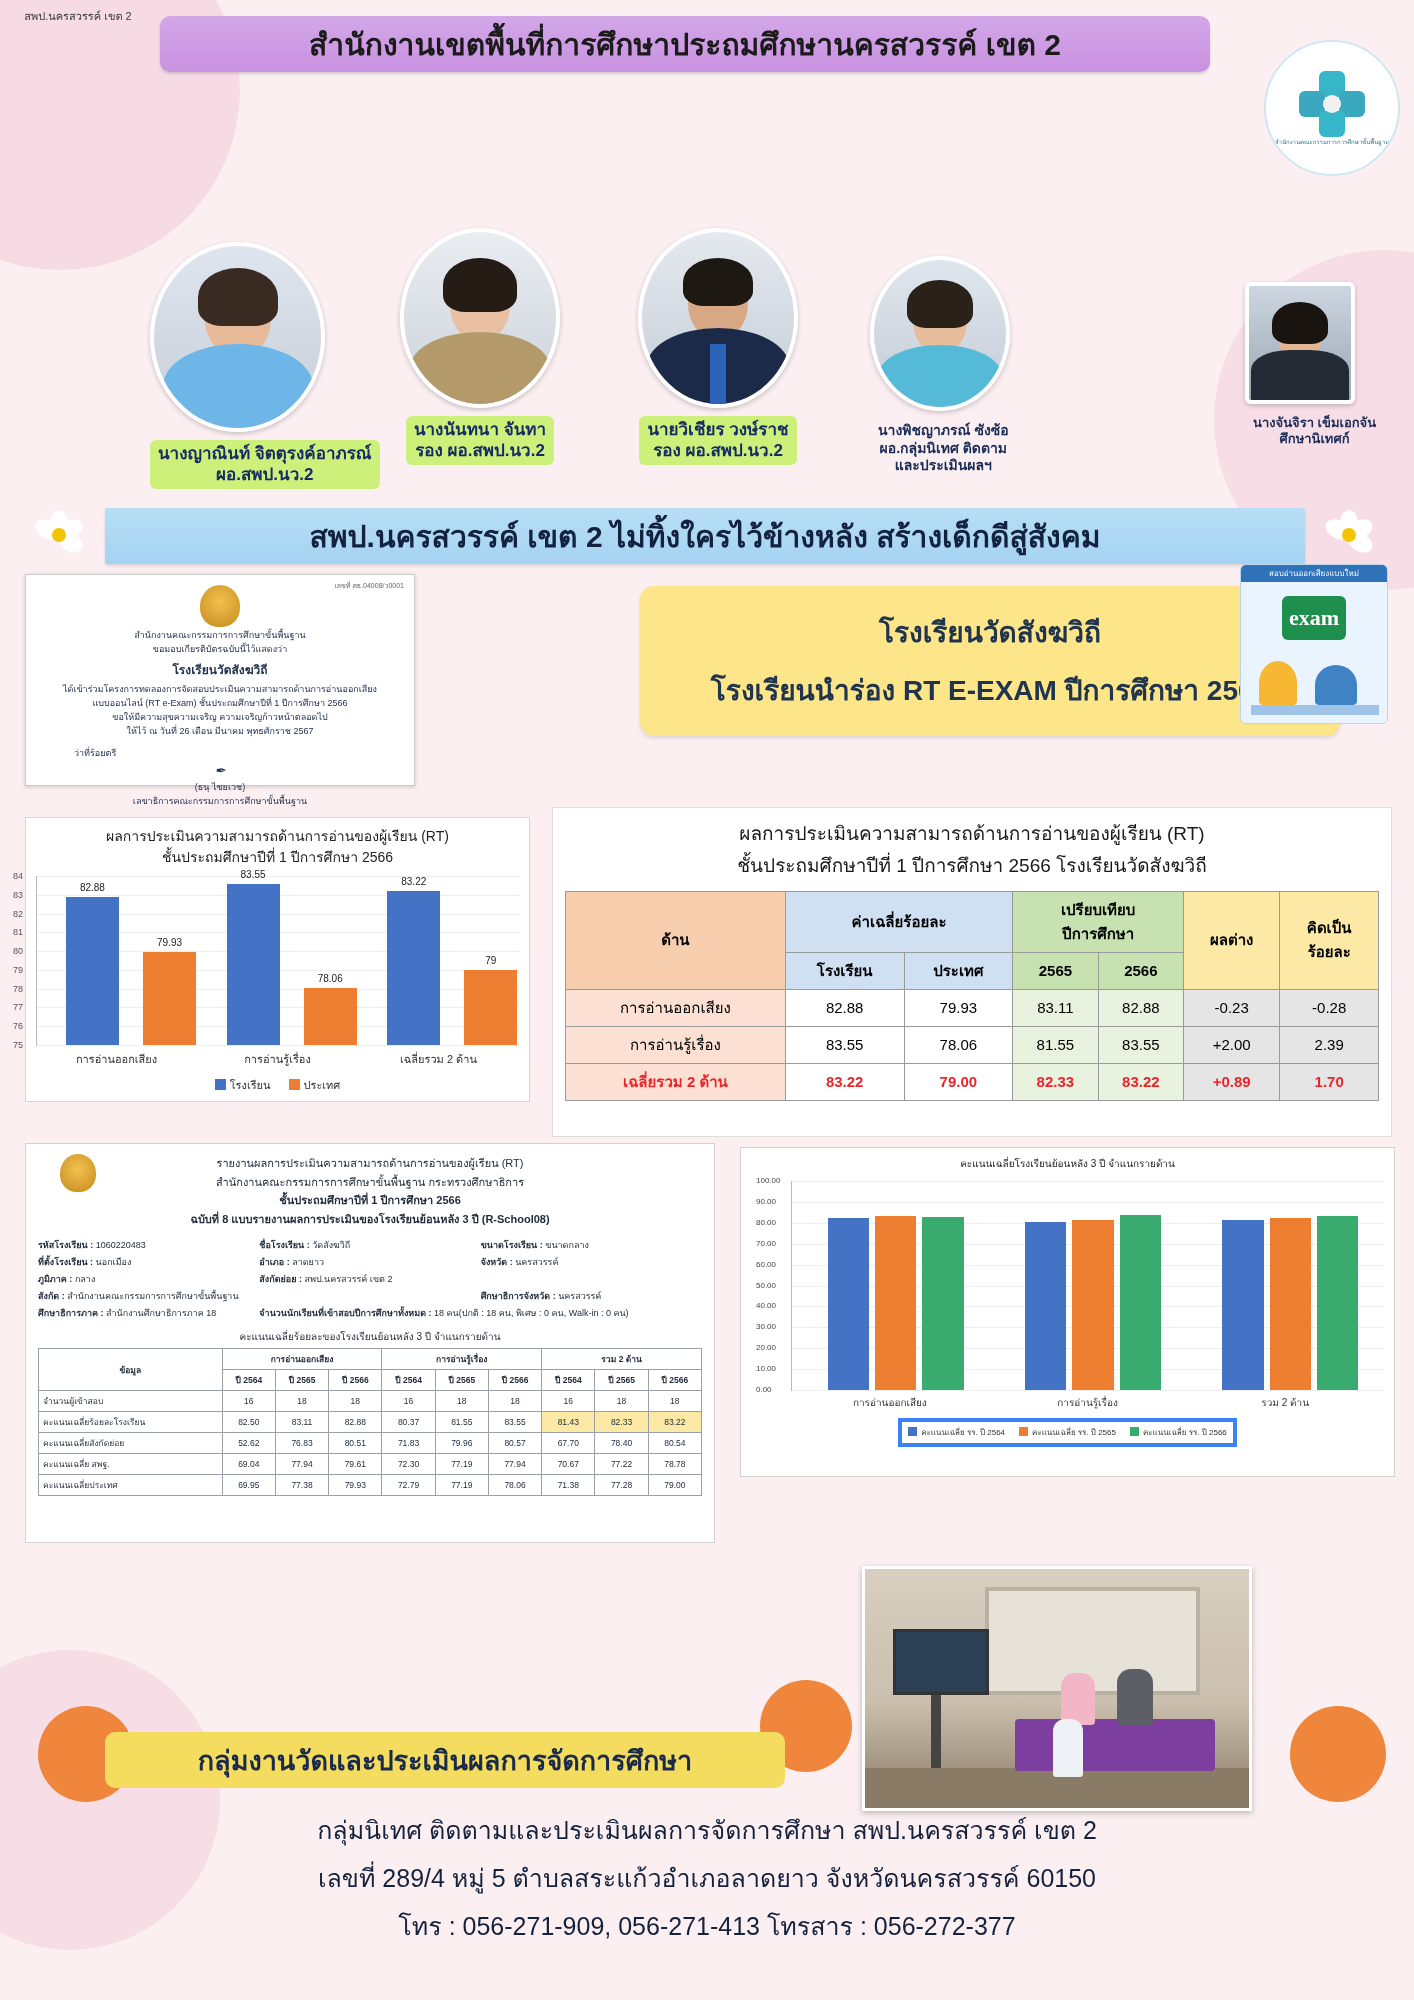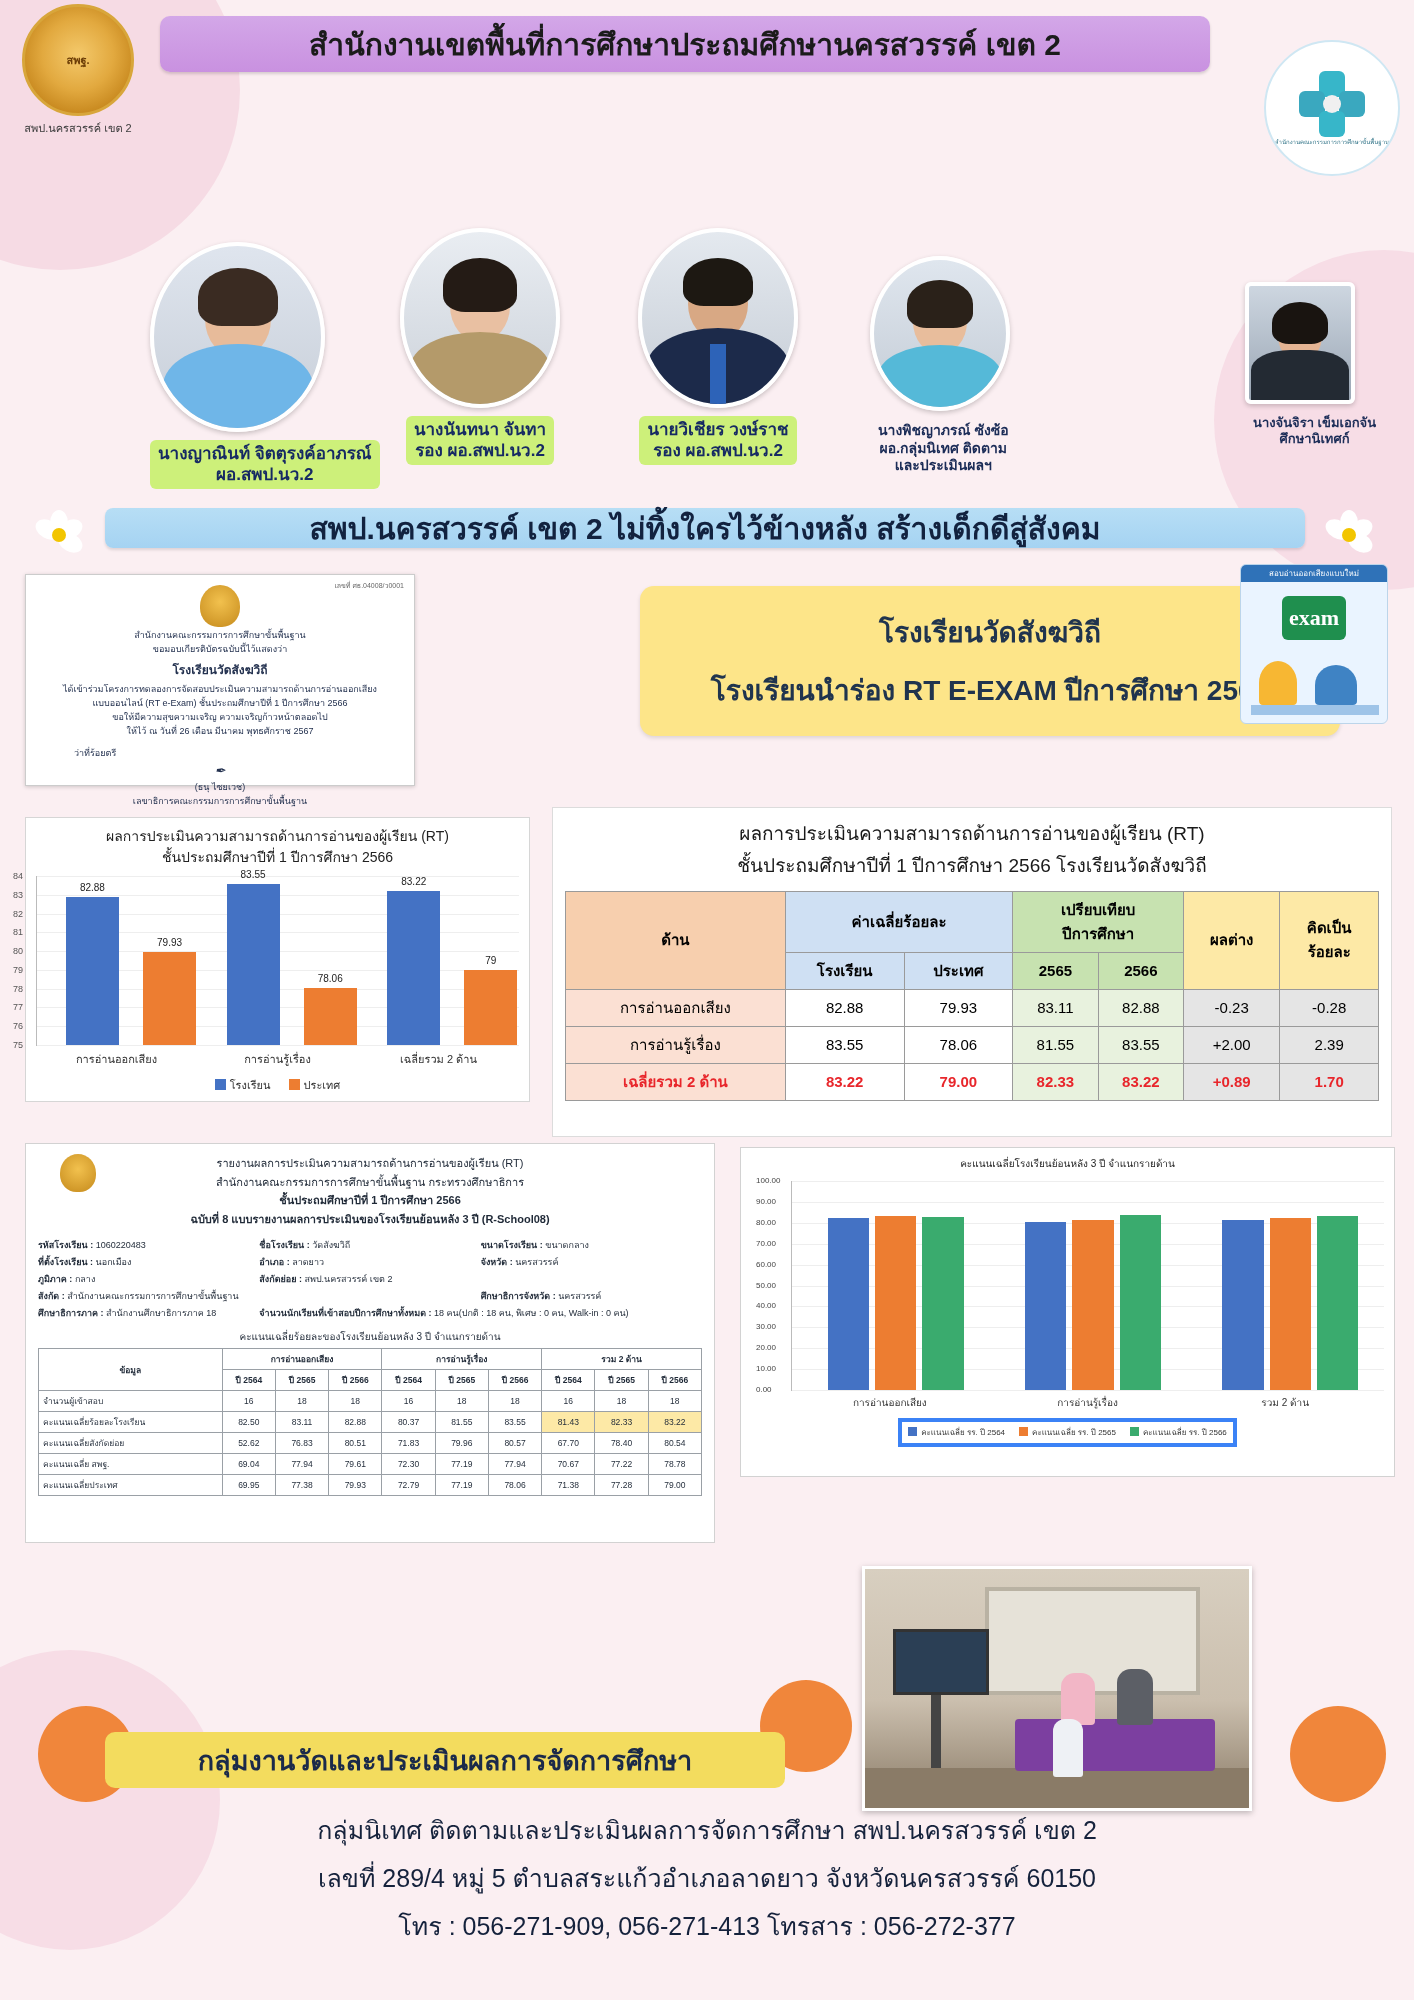--- a/index.html
+++ b/index.html
@@ -96,23 +96,23 @@
     line-height:1.25;
     padding:3px 8px; border-radius:6px;
     display:inline-block;
   }
   .tag-green { background:#cdf07a; }
   .tag-plain { background:transparent; }
 
   
   .slogan-wrap { position:relative; height:70px; }
   .slogan {
-    position:absolute; left:105px; top:6px; width:1200px; height:40px;
+    position:absolute; left:105px; top:6px; width:1200px; height:56px;
     background:linear-gradient(180deg,#b7def5 0%, #a5d3f2 100%);
-    border-radius:8px;
+    border-radius:2px;
     display:flex; align-items:center; justify-content:center;
     font-size:30px; font-weight:bold; color:#12223f;
     box-shadow:0 2px 3px rgba(0,0,0,.12);
   }
   .daisy { position:absolute; width:58px; height:52px; }
   .daisy i {
     position:absolute; width:18px; height:26px; background:#fff; border-radius:50%;
     left:20px; top:0; transform-origin:50% 100%;
   }
   .daisy b { position:absolute; left:22px; top:18px; width:14px; height:14px; border-radius:50%; background:#f2c500; }
@@ -259,23 +259,20 @@
 <body>
 
 <div class="bg-blob" style="left:-120px;top:-90px;width:360px;height:360px;background:#f6dbe4;"></div>
 <div class="bg-blob" style="right:-140px;top:250px;width:340px;height:340px;background:#f7dde6;"></div>
 <div class="bg-blob" style="left:-80px;top:1650px;width:300px;height:300px;background:#f7dde6;"></div>
 
 <div class="page">
 
   <div class="header">
     <div class="emblem-left">
-      <div class="emblem-circle">
-        <span>สพฐ.</span>
-      </div>
       <div class="emblem-text">สพป.นครสวรรค์ เขต 2</div>
     </div>
 
     <div class="title-banner">สำนักงานเขตพื้นที่การศึกษาประถมศึกษานครสวรรค์ เขต 2</div>
 
     <div class="emblem-right">
       <div class="inner">
         <div class="pinwheel">
             <span></span>
             <span></span>

